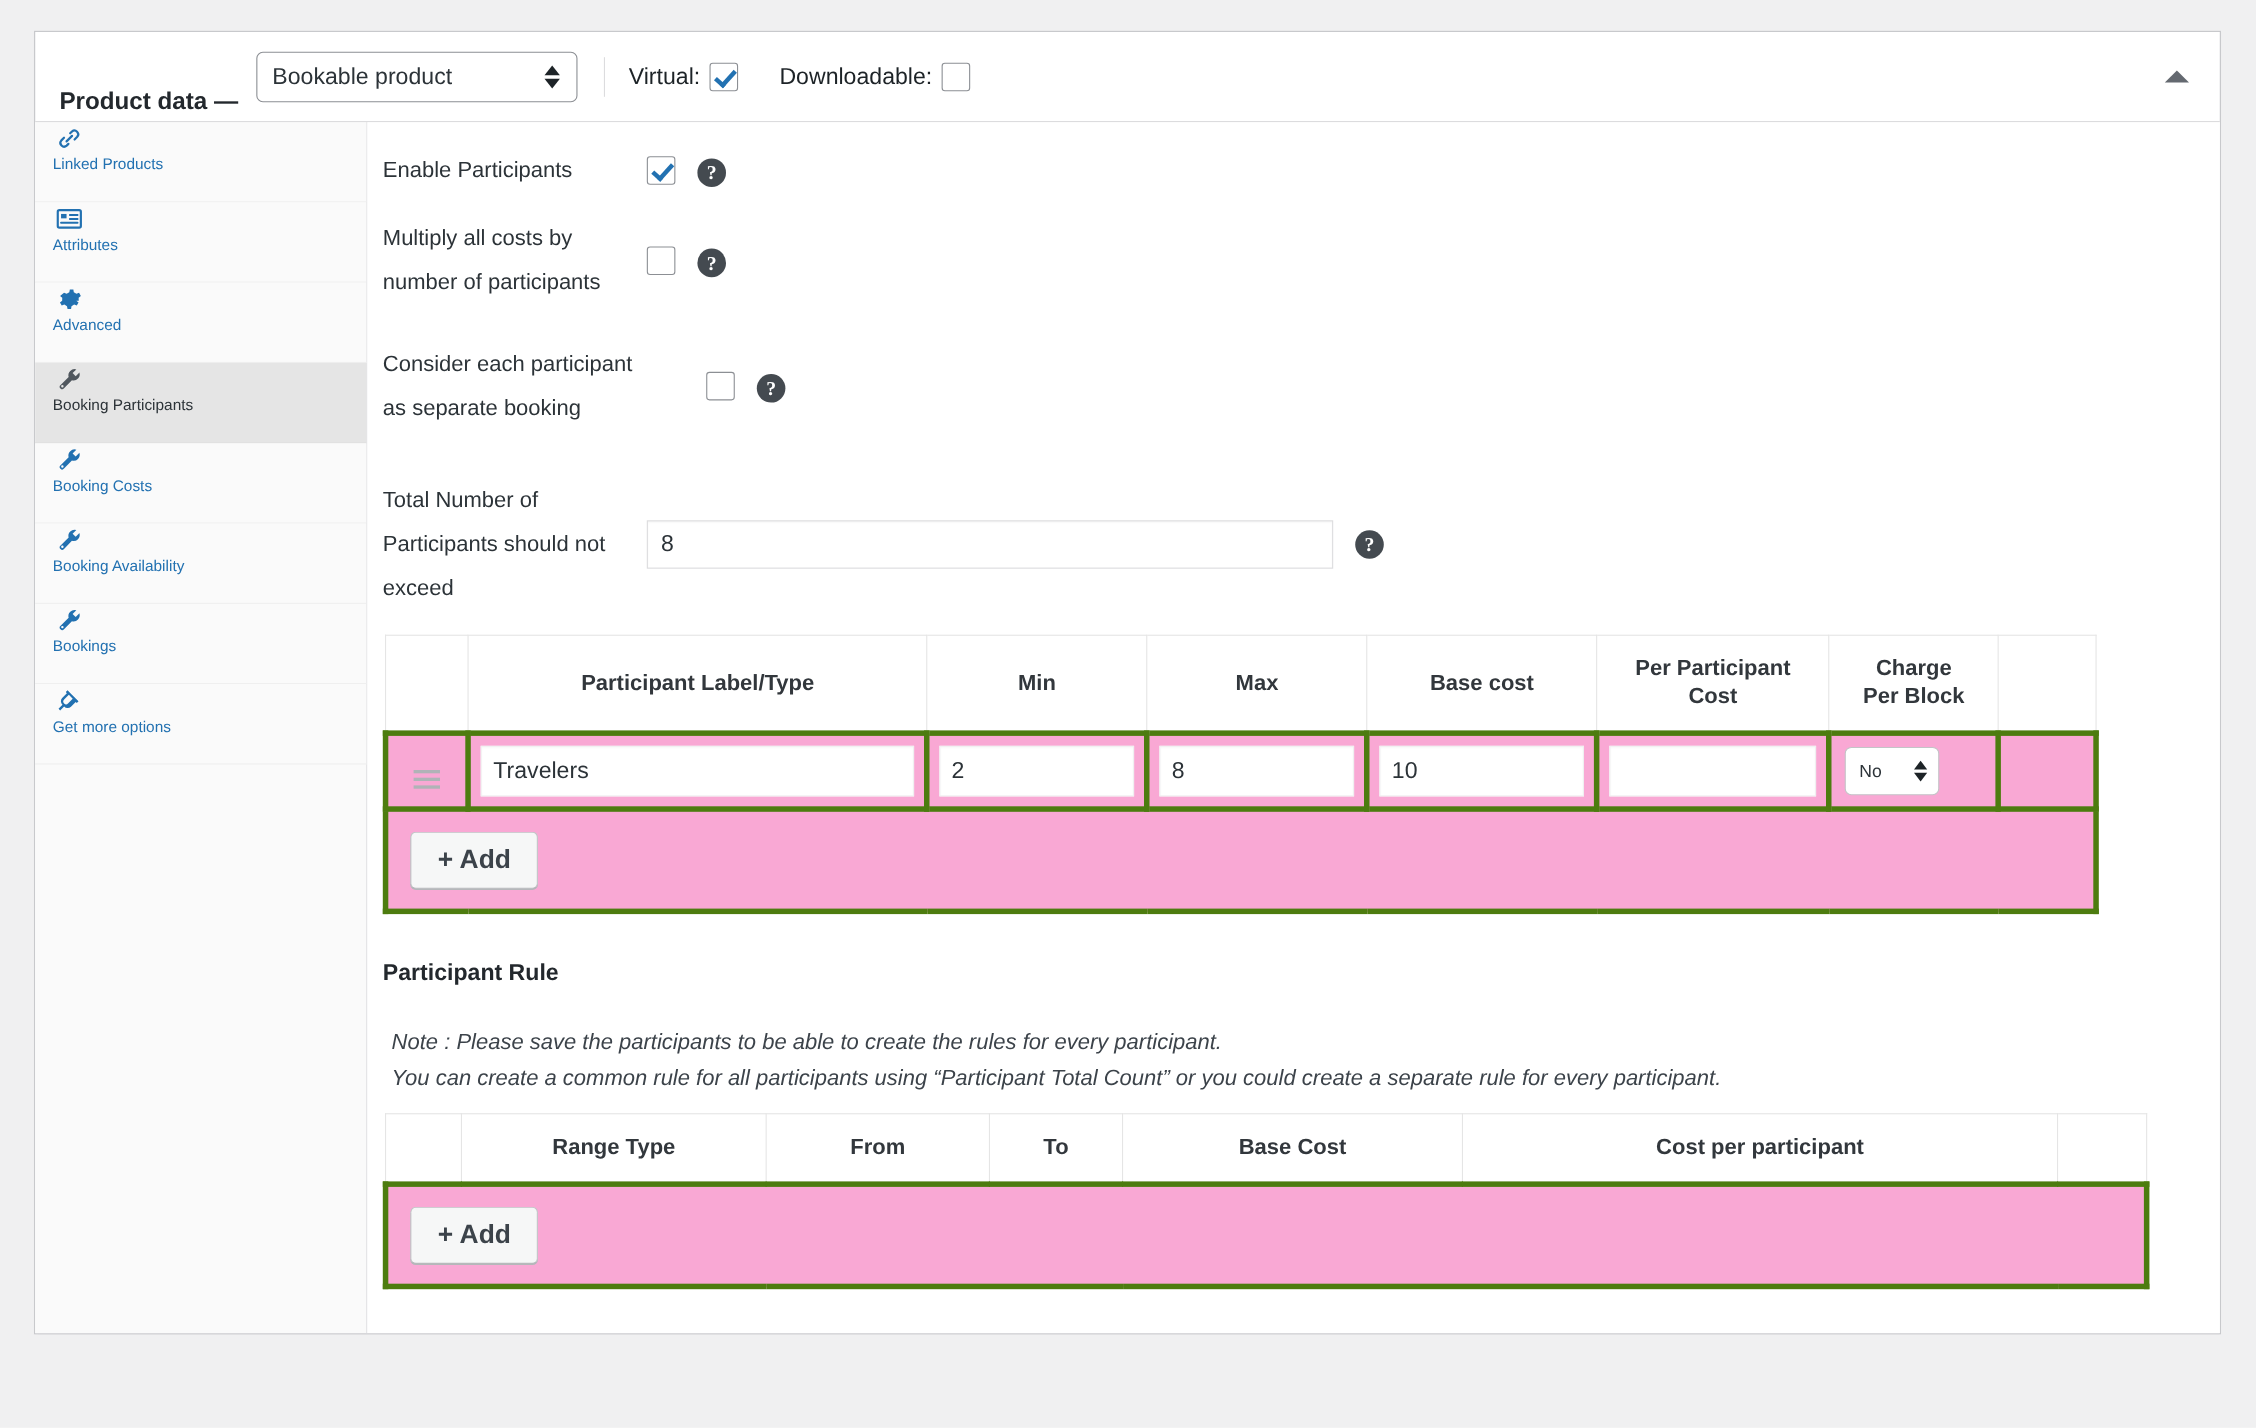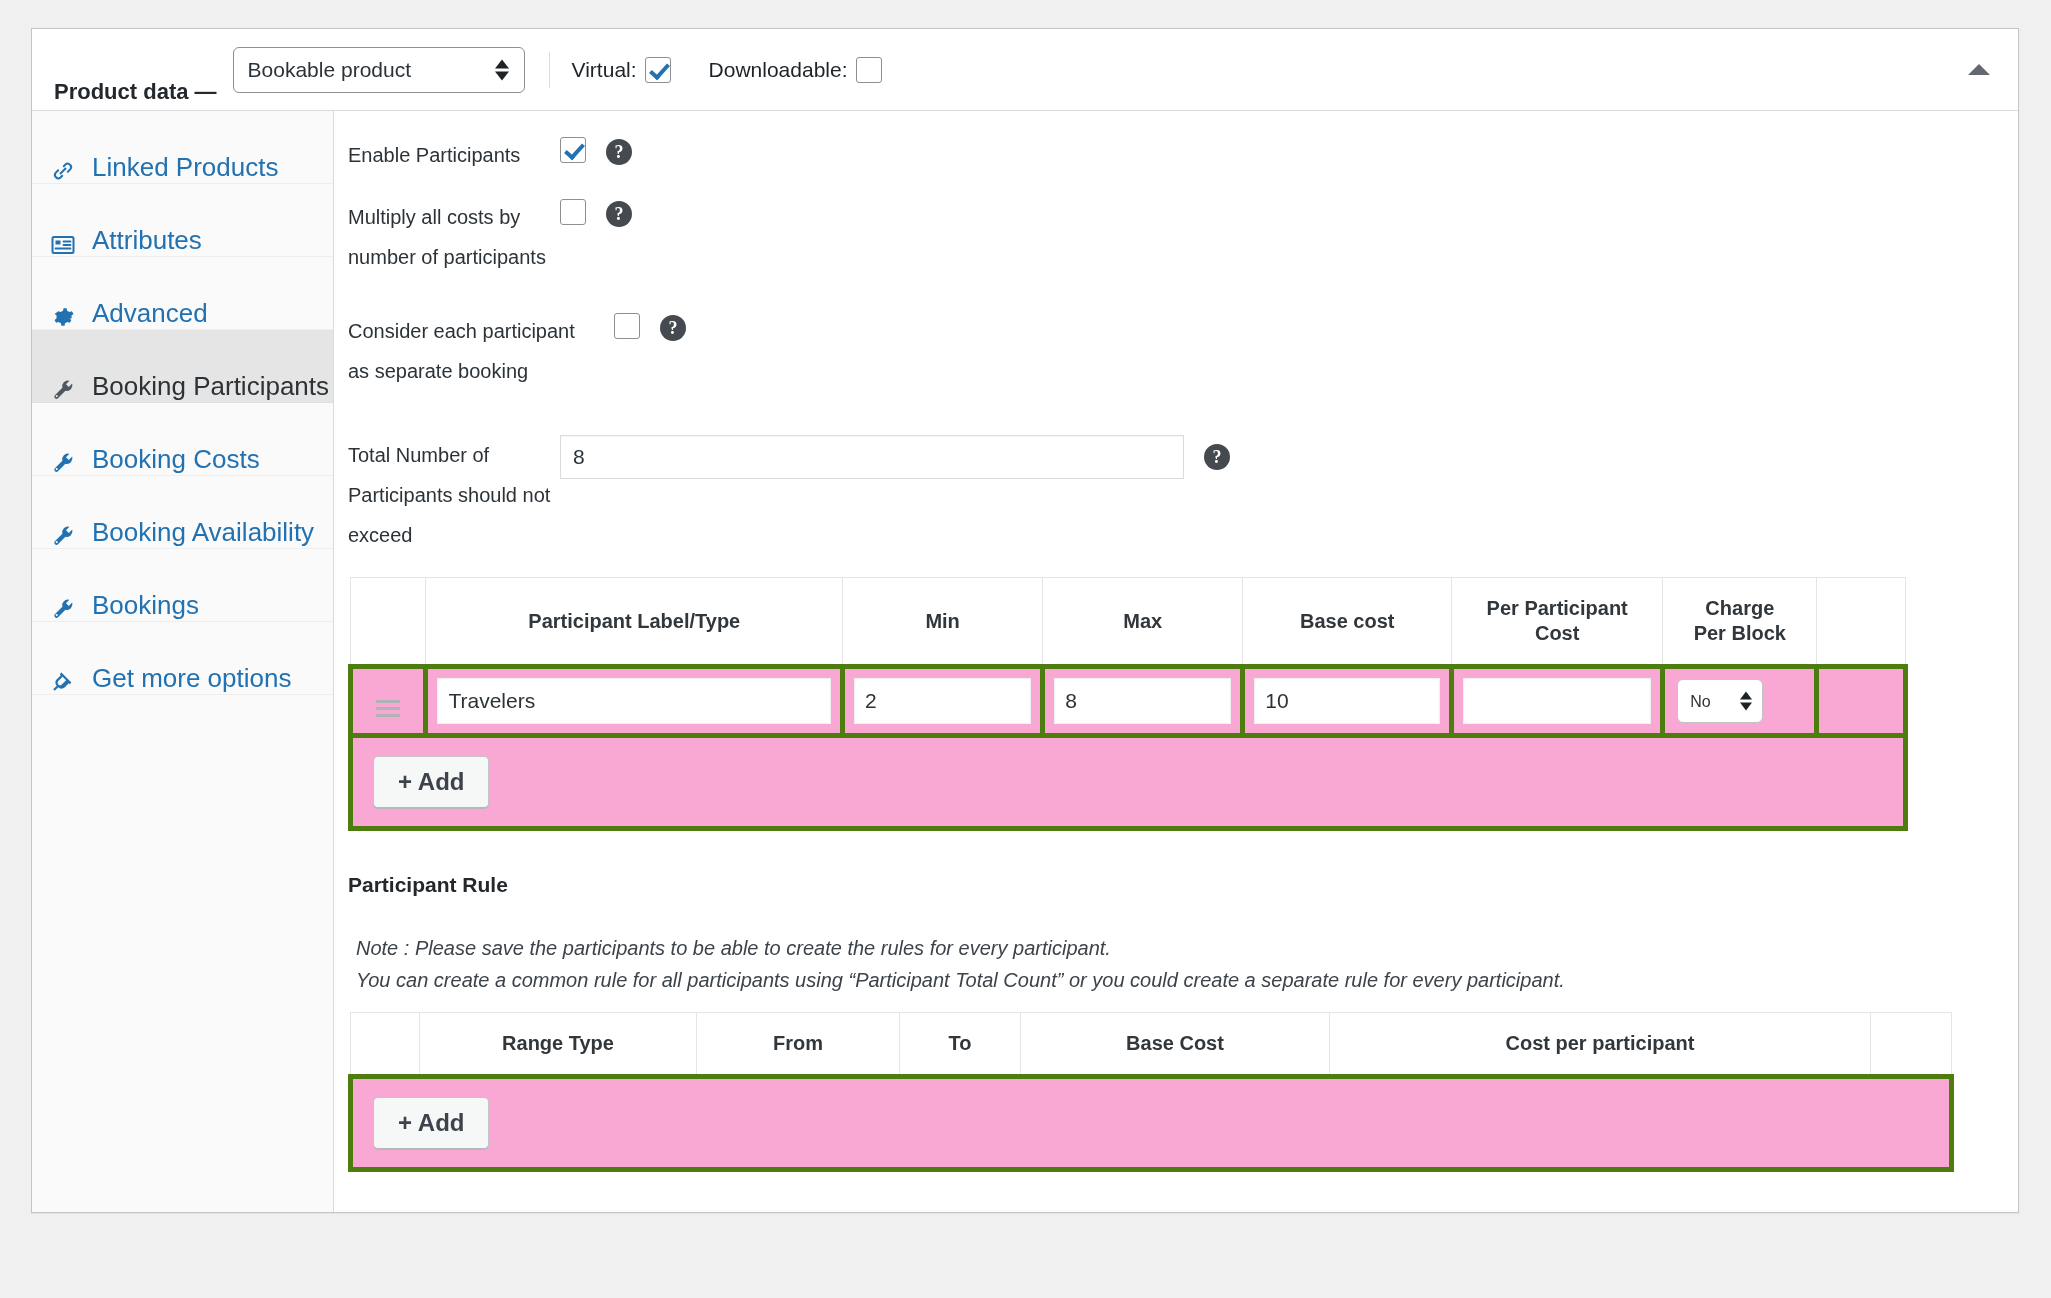--- a/index.html
+++ b/index.html
@@ -163,29 +163,30 @@
     flex: 0 0 302px;
     background: #fafafa;
     border-right: 1px solid #dcdcde;
     box-sizing: border-box;
     padding: 0;
     margin: 0;
     list-style: none;
   }
   .side-item {
     display: flex;
-    align-items: flex-end;
+    align-items: flex-start;
     height: 73px;
     box-sizing: border-box;
     padding-left: 16px;
     border-bottom: 1px solid #eeeeee;
     cursor: pointer;
-    font-size: 26px;
+    font-size: 14px;
     color: #2271b1;
     background: #fafafa;
+    flex-direction: column;
   }
   .side-item.active {
     background: #e5e5e5;
     color: #2c3338;
     font-weight: normal;
     border-bottom-color: #e0e0e0;
   }
   .side-item .sicon {
     width: 30px;
     flex: 0 0 30px;
@@ -202,23 +203,24 @@
   
   .content {
     flex: 1 1 auto;
     padding: 24px 28px 40px 14px;
     box-sizing: border-box;
     background: #ffffff;
   }
 
   .form-row {
     display: flex;
-    align-items: flex-start;
+    align-items: center;
     margin-bottom: 22px;
     padding-left: 0;
+    gap: 28px;
   }
   .form-label {
     width: 212px;
     flex: 0 0 212px;
     font-size: 20px;
     color: #2c3338;
     line-height: 40px;
     padding-left: 0;
   }
   .form-label .l2 { display: block; }

